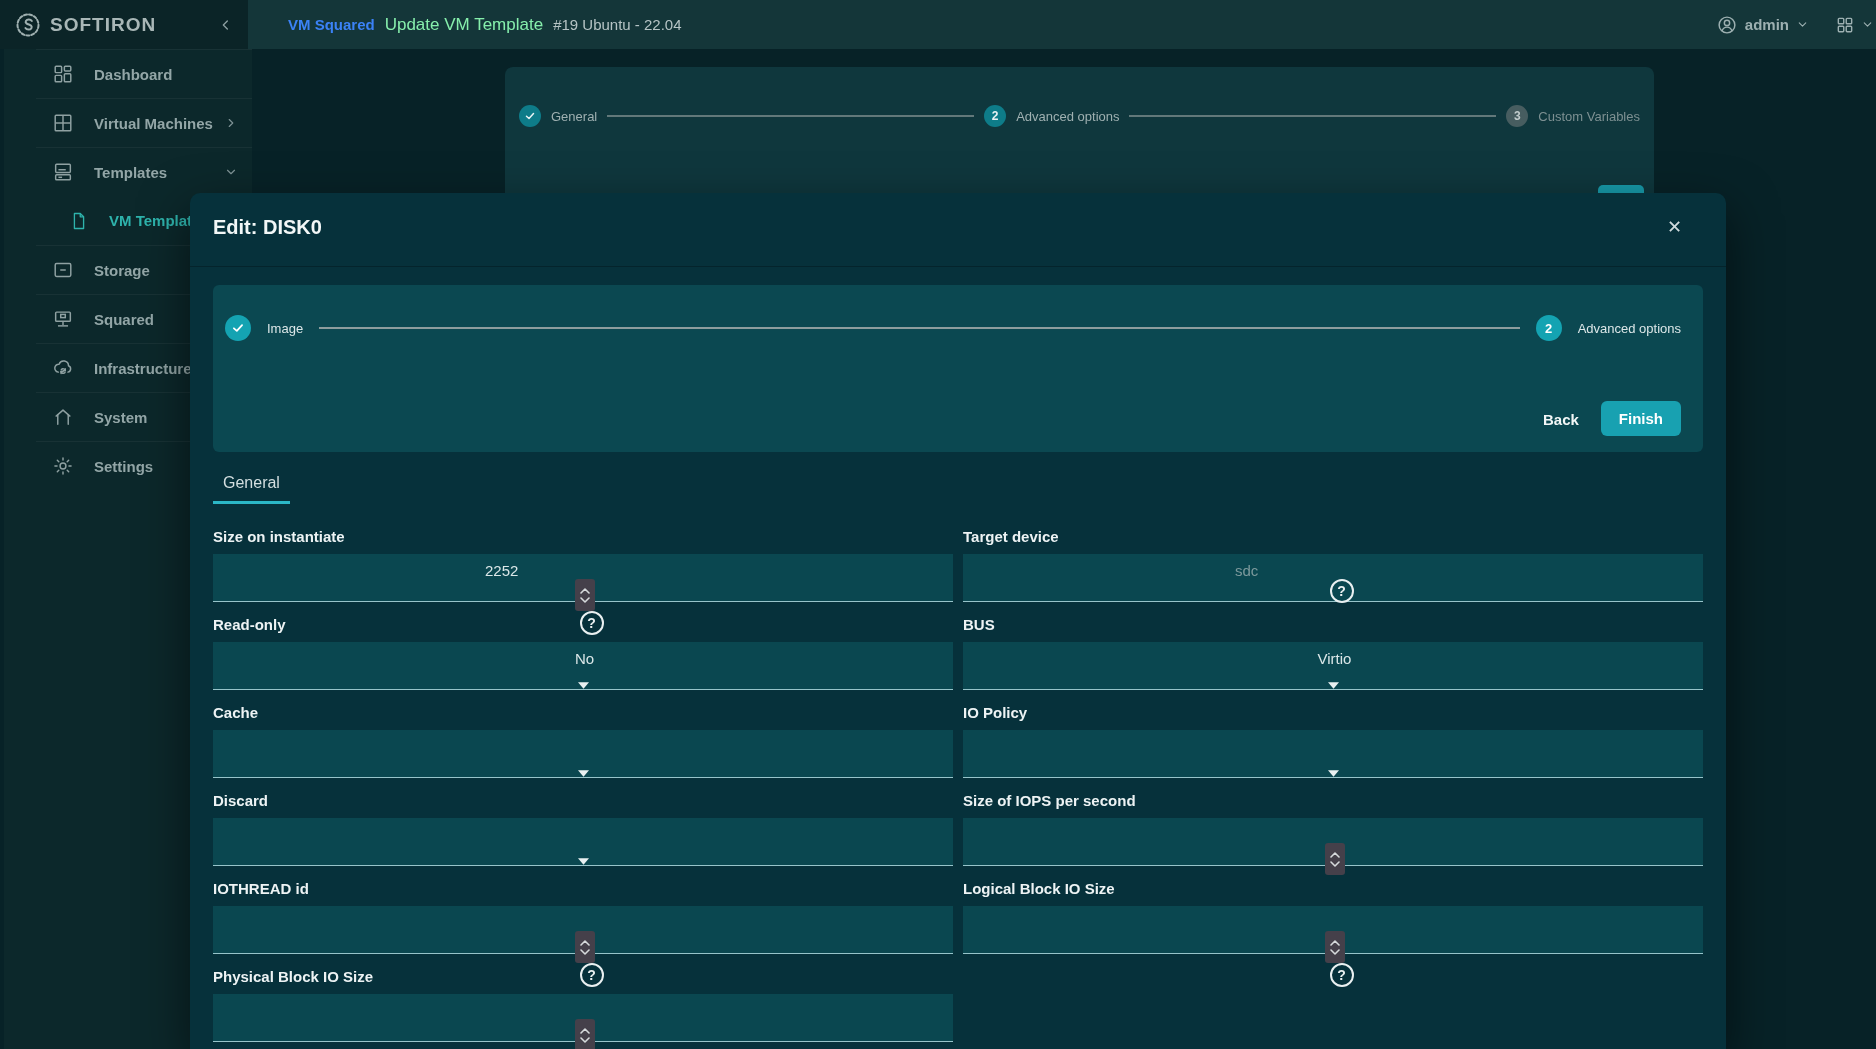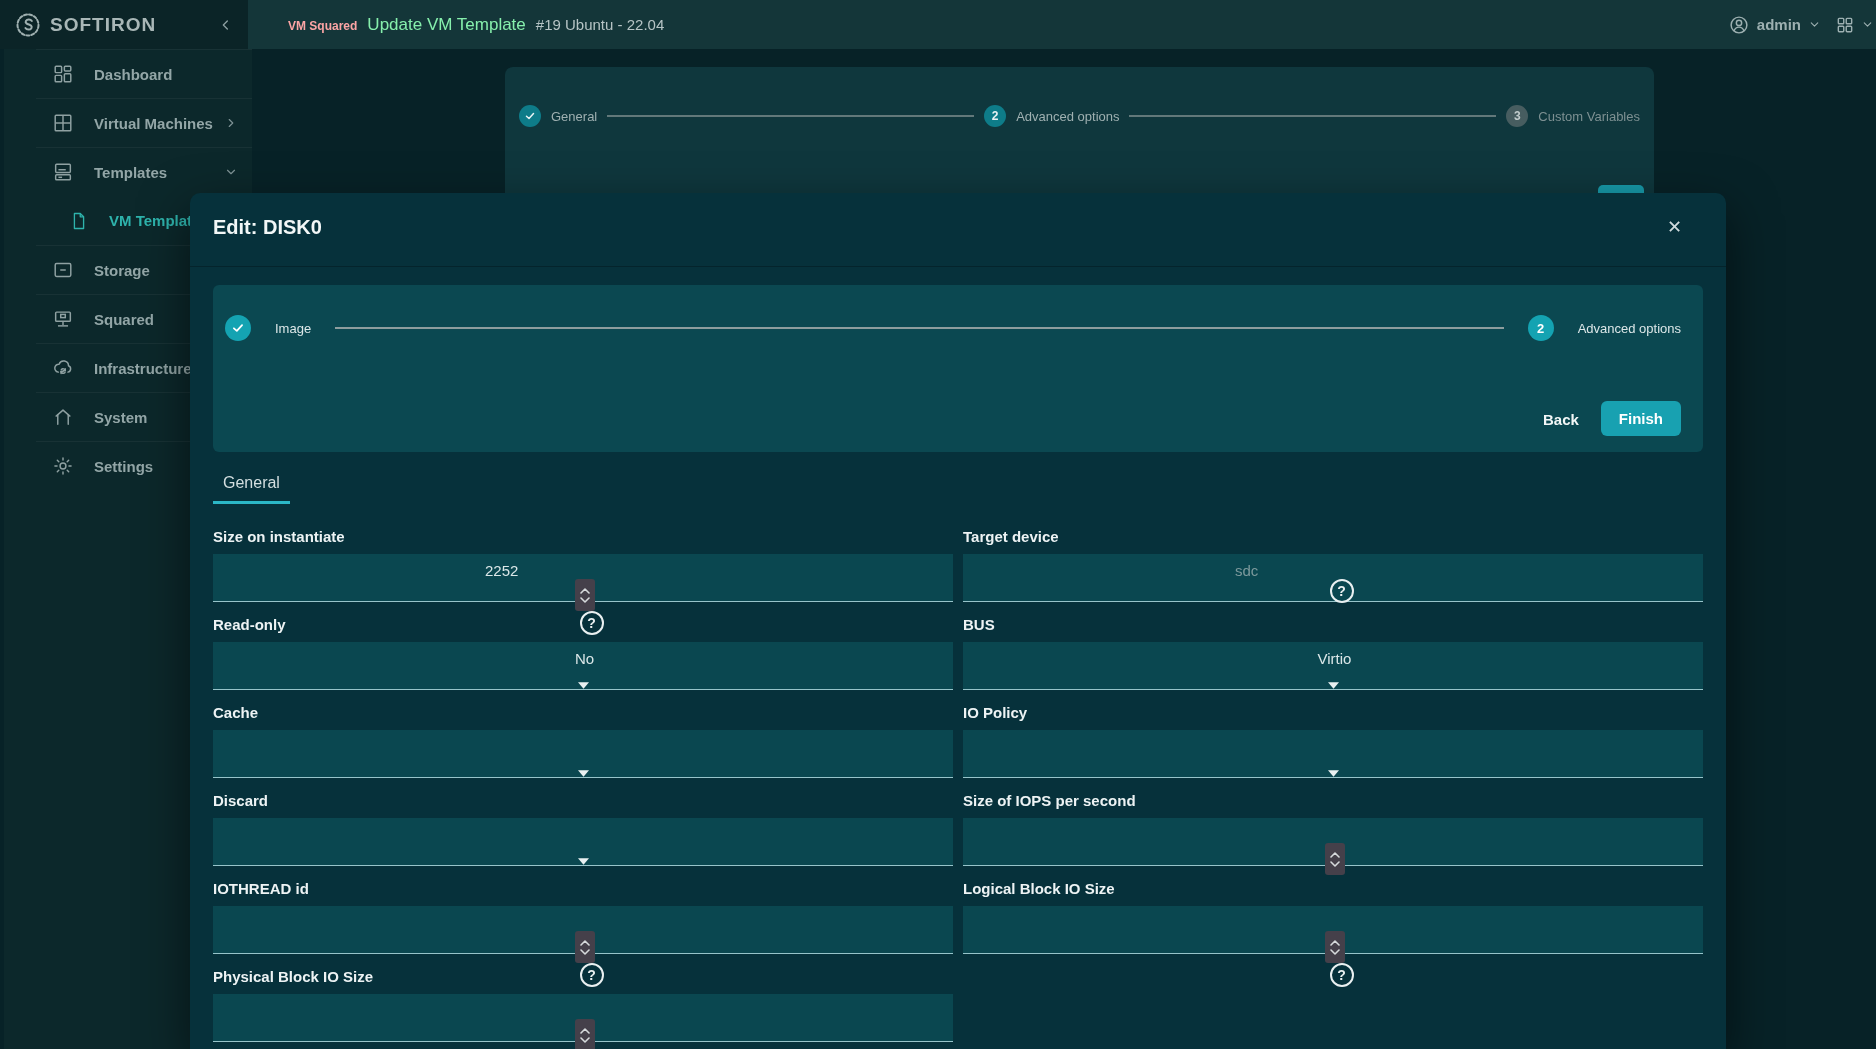--- a/index.html
+++ b/index.html
@@ -8,24 +8,24 @@
   svg { display:block; }
 
   
   .topbar { position:absolute; left:0; top:0; width:1876px; height:49px;
             background:#143639; z-index:3; display:flex; align-items:center; }
   .logo-block { width:248px; height:49px; background:#0b2427; display:flex;
                 align-items:center; padding:0 14px 0 14px; flex:0 0 auto; }
   .brand { color:#a9b7b7; font-size:19px; font-weight:800; letter-spacing:1px; margin-left:8px; }
   .collapse { margin-left:auto; color:#8da0a1; cursor:pointer; }
   .crumbs { display:flex; align-items:baseline; gap:10px; margin-left:40px; }
-  .crumb-app { color:#fca5a5; font-size:12px; font-weight:700; }
+  .crumb-app { color:#3b82f6; font-size:15px; font-weight:700; }
   .crumb-page { color:#86efac; font-size:17px; }
   .crumb-entity { color:#b6c4c5; font-size:15px; }
-  .topbar-right { margin-left:auto; display:flex; gap:14px;
+  .topbar-right { margin-left:auto; display:flex; gap:26px;
                   padding-right:2px; color:#9db0b1; }
   .user-chip { display:flex; align-items:center; gap:7px; cursor:pointer; }
   .user-name { font-size:15px; font-weight:700; color:#9db0b1; }
   .apps-chip { display:flex; align-items:center; gap:6px; cursor:pointer; }
 
   
   .sidebar { position:absolute; left:4px; top:49px; width:248px; height:1000px;
              background:#0c282b; z-index:2;padding-left:32px; }
   .side-item { height:49px; display:flex; align-items:center; padding:0 14px 0 16px;
                border-top:1px solid rgba(255,255,255,0.05); cursor:pointer;
@@ -60,21 +60,21 @@
            box-shadow:0 18px 50px rgba(0,0,0,0.55); overflow:hidden; }
   .modal-header { height:74px; display:flex; align-items:center; padding:0 40px 5px 23px;
                   border-bottom:1px solid rgba(0,0,0,0.25); }
   .modal-title { color:#f2f7f7; font-size:20px; font-weight:700; }
   .modal-close { margin-left:auto; color:#cfdadd; font-size:18px; cursor:pointer;
                  line-height:1; padding:4px; }
   .modal-body { padding:18px 23px 0 23px; }
 
   .mcard { background:#0b4851; border-radius:6px; height:167px; padding:18px 22px 16px 12px;
            display:flex; flex-direction:column; }
-  .mstepper { display:flex; align-items:center; gap:24px; margin-top:12px;text-align:right; }
+  .mstepper { display:flex; align-items:center; gap:16px; margin-top:12px;text-align:right; }
   .mcircle { width:26px; height:26px; border-radius:50%; background:#14a3b2; flex:0 0 auto;
              display:flex; align-items:center; justify-content:center;
              color:#ffffff; font-size:13px; font-weight:700; }
   .mslabel { font-size:13px; color:#dce7e8; flex:0 0 auto; }
   .mline { flex:1 1 auto; height:2px; background:#8d9d9e; }
   .mbuttons { margin-top:auto; display:flex; align-items:flex-end; justify-content:flex-end; gap:16px; }
   .btn-back { background:transparent; border:none; color:#f2f7f7; font-size:15px;
               font-weight:700; cursor:pointer; font-family:inherit; padding:8px 6px; }
   .btn-finish { background:#18a1b1; border:none; color:#ffffff; font-size:15px;
                 font-weight:700; cursor:pointer; font-family:inherit;

